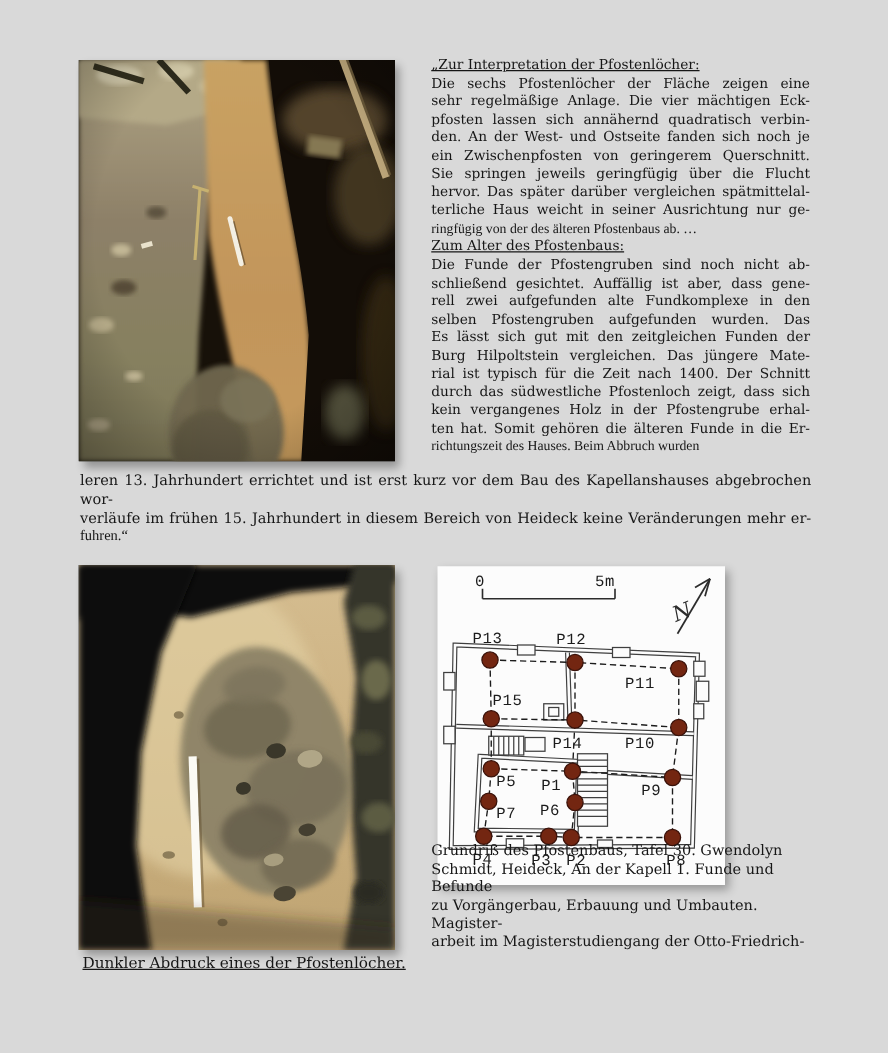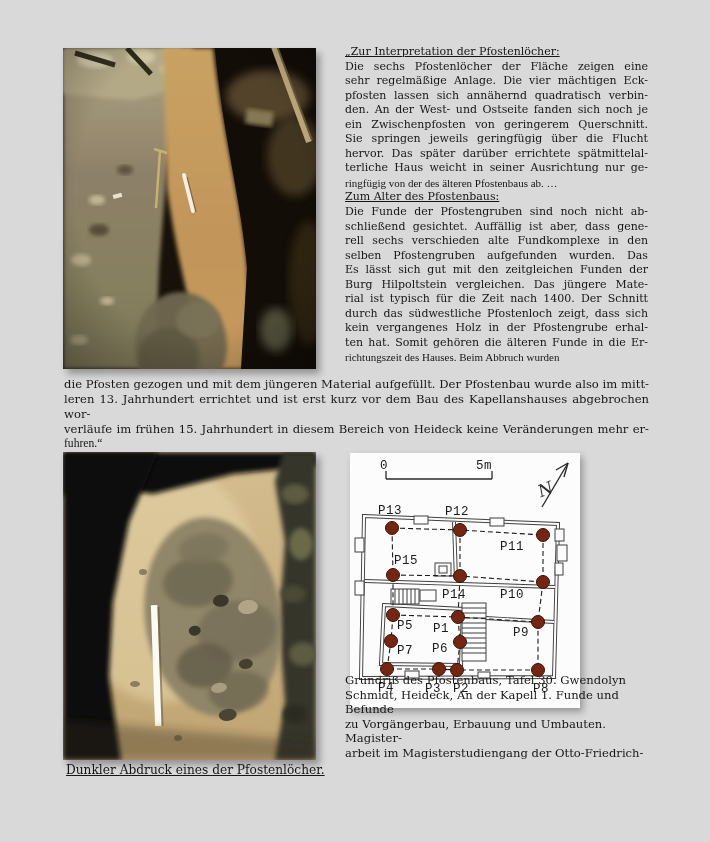--- a/index.html
+++ b/index.html
@@ -99,39 +99,38 @@
 </div>
 
 <div class="abs" id="text-column">
     <div class="col-line heading">„Zur Interpretation der Pfostenlöcher:</div>
     <div class="col-line">Die sechs Pfostenlöcher der Fläche zeigen eine</div>
     <div class="col-line">sehr regelmäßige Anlage. Die vier mächtigen Eck-</div>
     <div class="col-line">pfosten lassen sich annähernd quadratisch verbin-</div>
     <div class="col-line">den. An der West- und Ostseite fanden sich noch je</div>
     <div class="col-line">ein Zwischenpfosten von geringerem Querschnitt.</div>
     <div class="col-line">Sie springen jeweils geringfügig über die Flucht</div>
-    <div class="col-line">hervor. Das später darüber errichtete spätmittelal-</div>
+    <div class="col-line">hervor. Das später darüber vergleichen spätmittelal-</div>
     <div class="col-line">terliche Haus weicht in seiner Ausrichtung nur ge-</div>
     <div class="col-line jlast">ringfügig von der des älteren Pfostenbaus ab. …</div>
     <div class="col-line heading">Zum Alter des Pfostenbaus:</div>
     <div class="col-line">Die Funde der Pfostengruben sind noch nicht ab-</div>
     <div class="col-line">schließend gesichtet. Auffällig ist aber, dass gene-</div>
-    <div class="col-line">rell sechs verschieden alte Fundkomplexe in den</div>
+    <div class="col-line">rell zwei aufgefunden alte Fundkomplexe in den</div>
     <div class="col-line">selben Pfostengruben aufgefunden wurden. Das</div>
     <div class="col-line">Es lässt sich gut mit den zeitgleichen Funden der</div>
     <div class="col-line">Burg Hilpoltstein vergleichen. Das jüngere Mate-</div>
     <div class="col-line">rial ist typisch für die Zeit nach 1400. Der Schnitt</div>
     <div class="col-line">durch das südwestliche Pfostenloch zeigt, dass sich</div>
     <div class="col-line">kein vergangenes Holz in der Pfostengrube erhal-</div>
     <div class="col-line">ten hat. Somit gehören die älteren Funde in die Er-</div>
     <div class="col-line jlast">richtungszeit des Hauses. Beim Abbruch wurden</div>
   </div>
 
 <div class="abs" id="full-width">
-    <div class="fw-line">die Pfosten gezogen und mit dem jüngeren Material aufgefüllt. Der Pfostenbau wurde also im mitt-</div>
     <div class="fw-line">leren 13. Jahrhundert errichtet und ist erst kurz vor dem Bau des Kapellanshauses abgebrochen wor-</div>
     <div class="fw-line">verläufe im frühen 15. Jahrhundert in diesem Bereich von Heideck keine Veränderungen mehr er-</div>
     <div class="fw-line jlast">fuhren.“</div>
   </div>
 
 <div class="photo" style="left:63px;top:452px;width:253px;height:308px;">
 <svg width="253" height="308" viewBox="0 0 253 308">
   <defs>
     <linearGradient id="gB" x1="0" y1="0" x2="0" y2="1">
       <stop offset="0" stop-color="#d5bd90"></stop>

